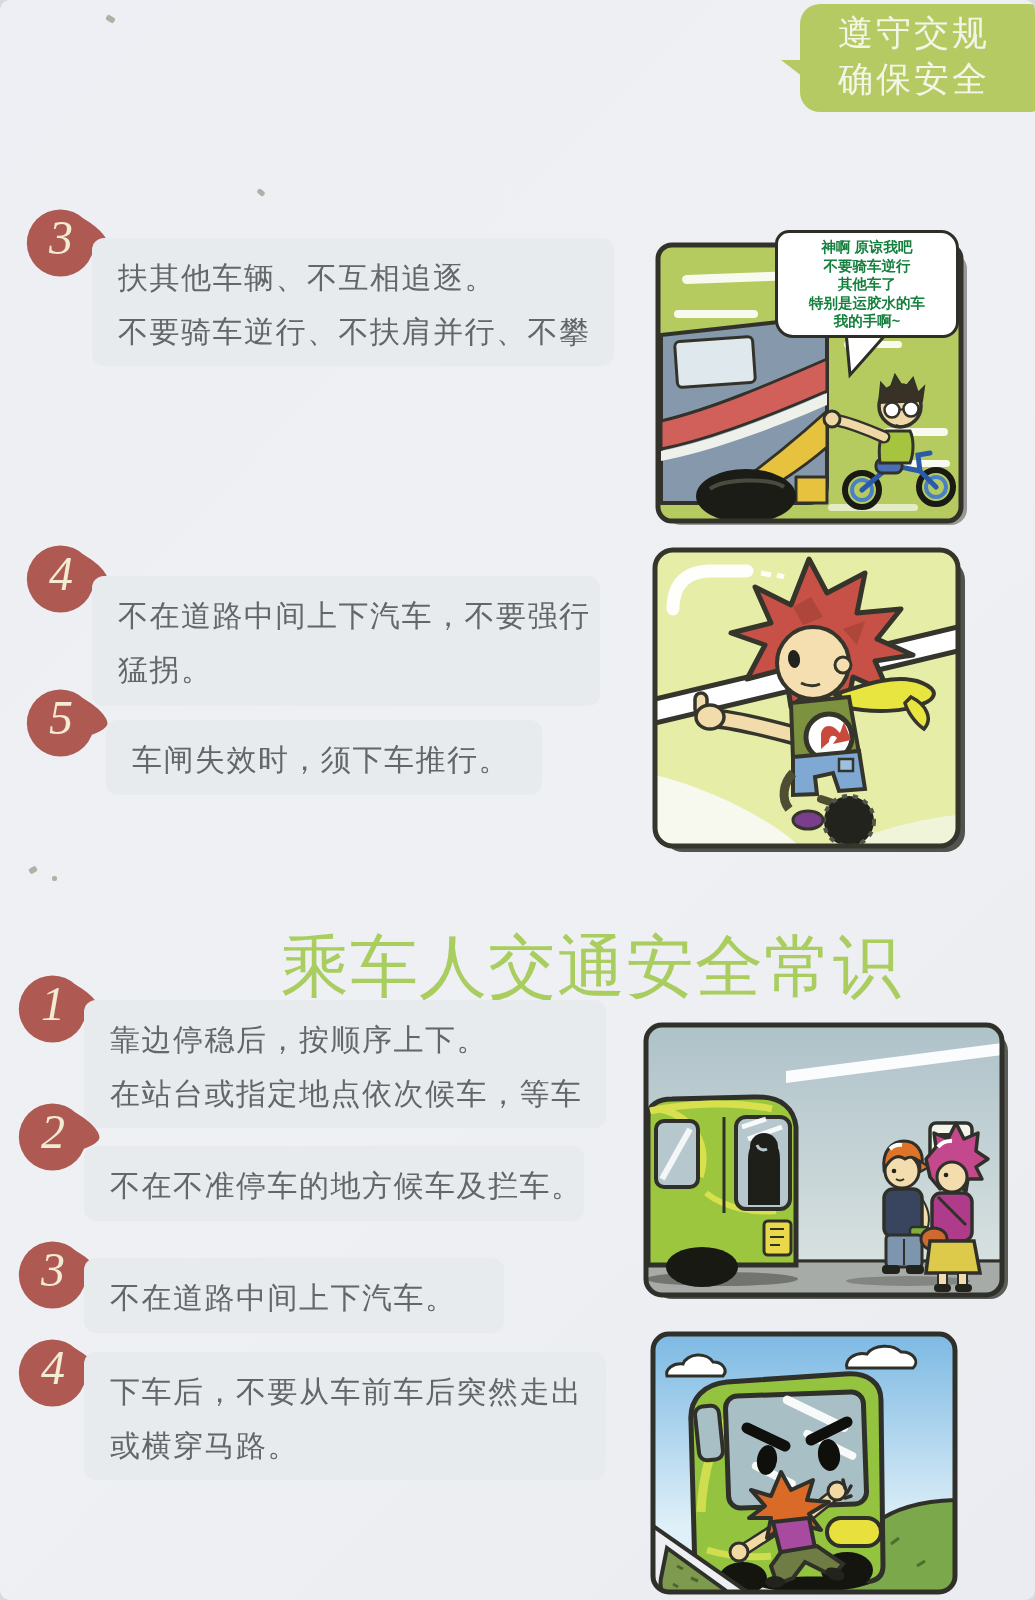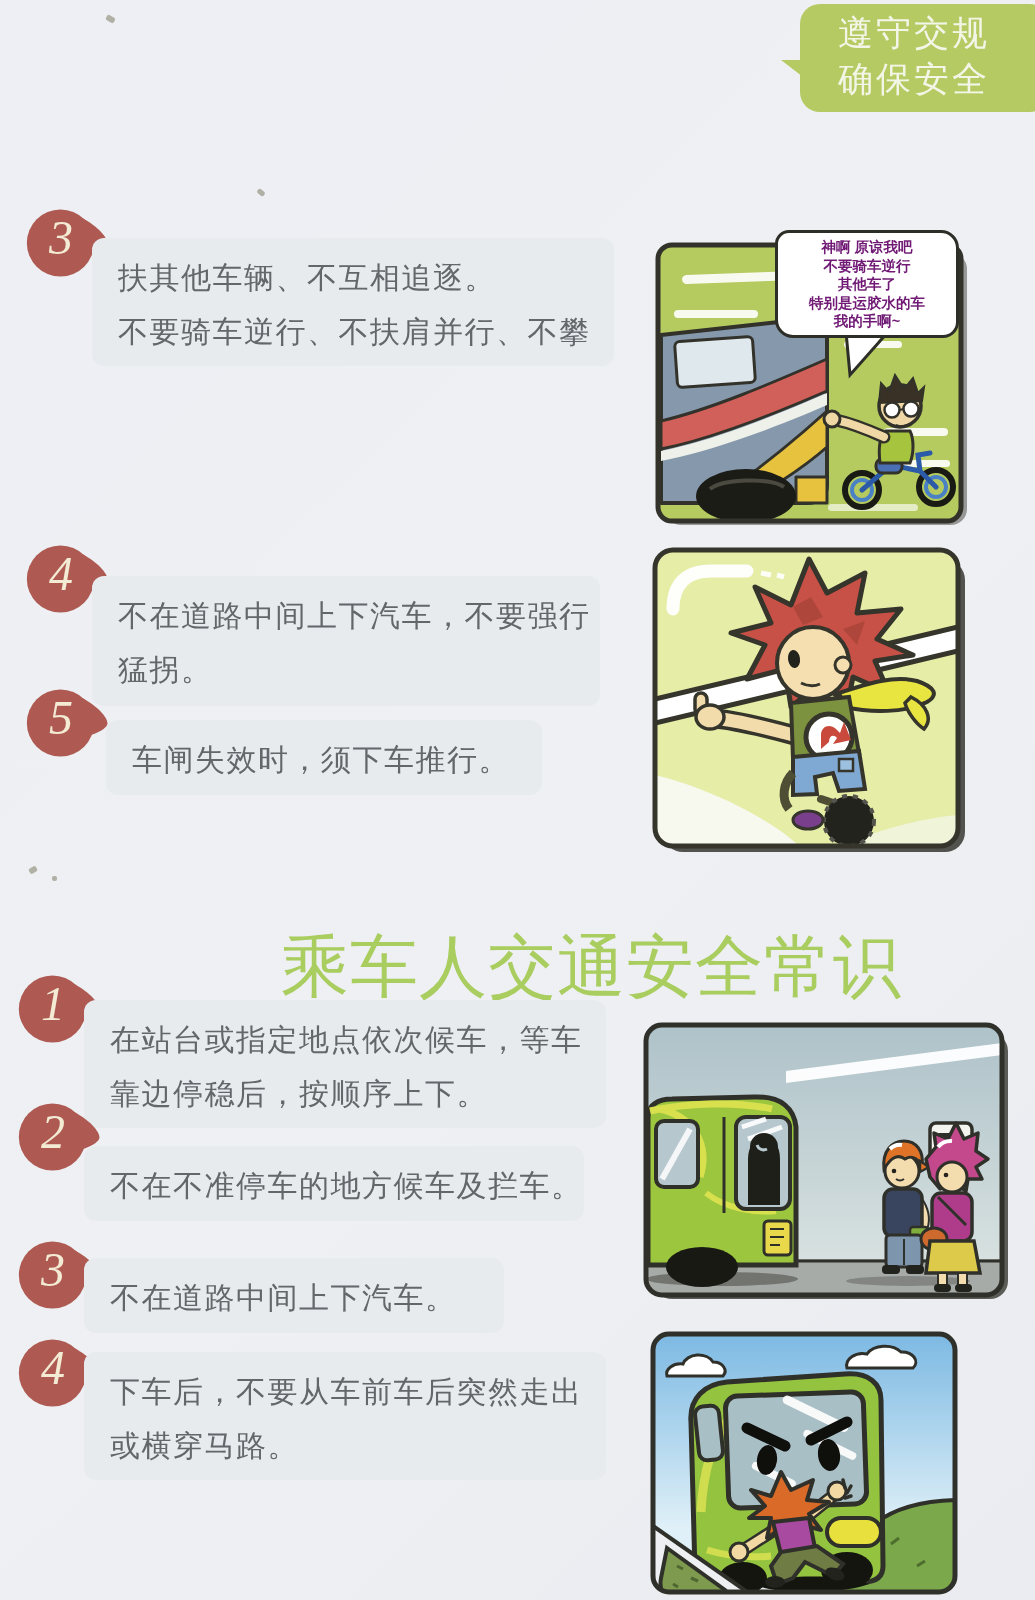--- a/index.html
+++ b/index.html
@@ -1,19 +1,19 @@
 <!DOCTYPE html>
 <html><head>
 <meta charset="utf-8">
 <style>
   html,body{margin:0;padding:0;background:#d8dade;}
   #stage{
     position:relative;width:1035px;height:1600px;margin:0 auto;
     background:linear-gradient(135deg,#edeff4 0%,#eef0f3 55%,#eaecf1 100%);
-    overflow:hidden;font-family:"Liberation Sans",sans-serif;
+    overflow:hidden;font-family:"Liberation Sans",sans-serif;border-radius:10px;
   }
   .abs{position:absolute;}
   
   .ribbon{left:800px;top:4px;width:250px;height:108px;background:#b5ca62;border-radius:20px;}
   .ribbon-tail{left:781px;top:60px;width:0;height:0;border-style:solid;
     border-width:0 26px 20px 0;border-color:transparent #b5ca62 transparent transparent;}
   .ribbon-text{left:800px;top:10px;width:228px;text-align:center;color:#f3f6e6;
     font-size:35px;line-height:46px;letter-spacing:3px;font-weight:300;}
   
   .sec-title{left:281px;top:922px;width:700px;color:#a9cd5f;font-size:68px;
@@ -25,21 +25,21 @@
     font-family:"Liberation Serif",serif;font-style:italic;font-size:48px;color:#f3ebd4;}
   
   .tipblock{background:#e7ebee;border-radius:12px;}
   .tipline{padding-left:26px;height:54px;line-height:54px;font-family:"Liberation Serif",serif;
     font-size:30px;letter-spacing:1.5px;color:#63676a;white-space:nowrap;}
   .tippad{padding-top:13px;}
   
   .bubble{left:775px;top:230px;width:178px;height:102px;background:#ffffff;
     border:3px solid #2e2e28;border-radius:14px 18px 16px 18px;z-index:5;}
   .bubble-inner{position:absolute;left:0;top:5px;width:100%;text-align:center;
-    font-size:14.5px;line-height:18.5px;font-weight:bold;color:#701a75;letter-spacing:0;}
+    font-size:14.5px;line-height:18.5px;font-weight:bold;color:#15803d;letter-spacing:0;}
   .bubble-tail{left:836px;top:329px;z-index:4;}
   .speck{background:#9b9b8b;opacity:.75;border-radius:2px;}
   .panel{position:absolute;}
 </style>
 </head>
 <body>
 
 <div id="stage">
 
   <div class="abs speck" style="left:106px;top:16px;width:9px;height:6px;transform:rotate(30deg)"></div>
@@ -92,22 +92,22 @@
   <div class="abs sec-title">乘车人交通安全常识</div>
 
   <div class="abs badge" style="left:18px;top:970px">
     <svg width="84" height="78" viewBox="0 0 100 92">
       <circle cx="41" cy="46" r="40" fill="#ae5a52"></circle>
       <path d="M62 14 C84 24 98 40 97 47 C96 54 80 61 60 65 Z" fill="#ae5a52"></path>
     </svg>
     <span class="num">1</span>
   </div>
   <div class="abs tipblock tippad" style="left:84px;top:1000px;width:522px;height:115px">
+    <div class="tipline">靠边停稳后，按顺序上下。</div>
     <div class="tipline">在站台或指定地点依次候车，等车</div>
-    <div class="tipline">靠边停稳后，按顺序上下。</div>
   </div>
 
   <div class="abs badge" style="left:18px;top:1098px">
     <svg width="84" height="78" viewBox="0 0 100 92">
       <circle cx="41" cy="46" r="40" fill="#ae5a52"></circle>
       <path d="M62 14 C84 24 98 40 97 47 C96 54 80 61 60 65 Z" fill="#ae5a52"></path>
     </svg>
     <span class="num">2</span>
   </div>
   <div class="abs tipblock tippad" style="left:84px;top:1146px;width:500px;height:62px">

